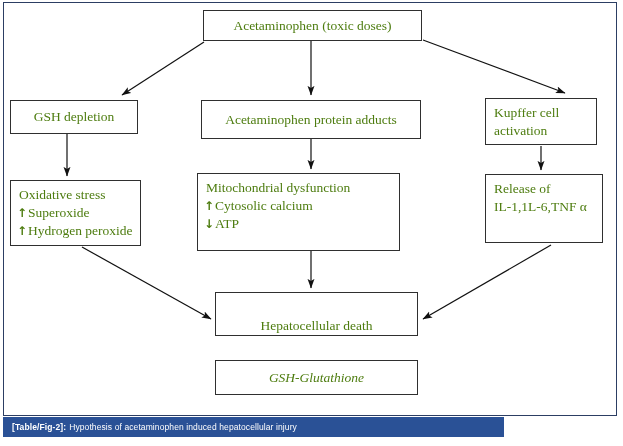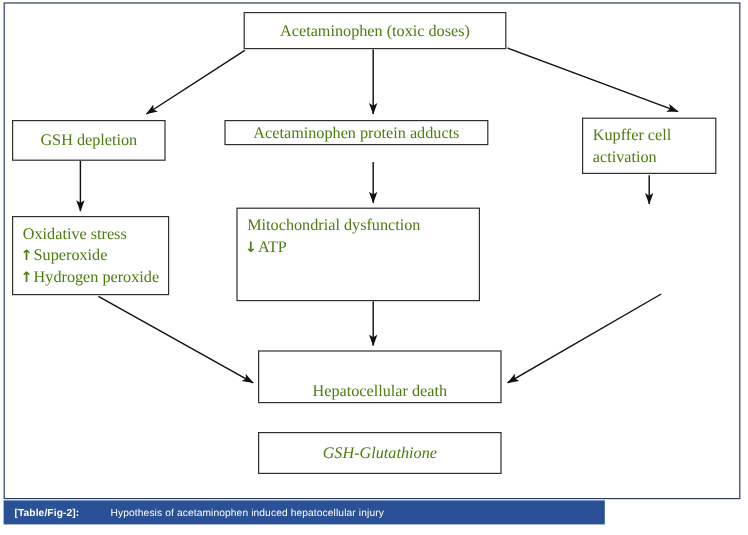--- a/index.html
+++ b/index.html
@@ -88,21 +88,20 @@
     box-sizing: border-box;
     letter-spacing: 0.1px;
   }
   #caption-bar .cap-tag {
     font-weight: bold;
     margin-right: 3px;
     white-space: pre;
   }
   #caption-bar .cap-text {
     white-space: pre;
-    margin-left: 23px;
   }
 </style>
 </head>
 <body>
 
 <div id="figure-root">
 
   <div id="figure-frame"></div>
 
   <svg id="edges" viewBox="0 0 623 446">
@@ -132,40 +131,45 @@
   </svg>
 
   <div class="node centered" style="left:203px; top:10px; width:219px; height:31px;">
     <span class="label">Acetaminophen (toxic doses)</span>
   </div>
 
   <div class="node centered" style="left:10px; top:100px; width:128px; height:34px;">
     <span class="label">GSH depletion</span>
   </div>
 
-  <div class="node centered" style="left:187px; top:100px; width:220px; height:21px;">
+  <div class="node centered" style="left:201px; top:100px; width:220px; height:39px;">
     <span class="label">Acetaminophen protein adducts</span>
   </div>
 
   <div class="node leftal" style="left:485px; top:98px; width:112px; height:47px;">
     <span class="label">Kupffer cell
 activation</span>
   </div>
 
   <div class="node leftal" style="left:10px; top:180px; width:131px; height:66px;">
     <span class="label">Oxidative stress</span>
     <span class="sub"><span class="arrowglyph">↑</span><span>Superoxide</span></span>
     <span class="sub"><span class="arrowglyph">↑</span><span>Hydrogen peroxide</span></span>
   </div>
 
   <div class="node leftal" style="left:197px; top:173px; width:203px; height:78px;">
     <span class="label">Mitochondrial dysfunction</span>
+    <span class="sub"><span class="arrowglyph">↑</span><span>Cytosolic calcium</span></span>
     <span class="sub"><span class="arrowglyph">↓</span><span>ATP</span></span>
   </div>
 
+  <div class="node leftal" style="left:485px; top:174px; width:118px; height:69px;">
+    <span class="label">Release of</span>
+    <span class="label">IL-1,1L-6,TNF α</span>
+  </div>
 
   <div class="node centered" style="left:215px; top:292px; width:203px; height:44px; align-items:flex-end; padding-top:6px;">
     <span class="label">Hepatocellular death</span>
   </div>
 
   <div class="node centered" style="left:215px; top:360px; width:203px; height:35px;font-style:italic;">
     <span class="label">GSH-Glutathione</span>
   </div>
 
   <div id="caption-bar">

